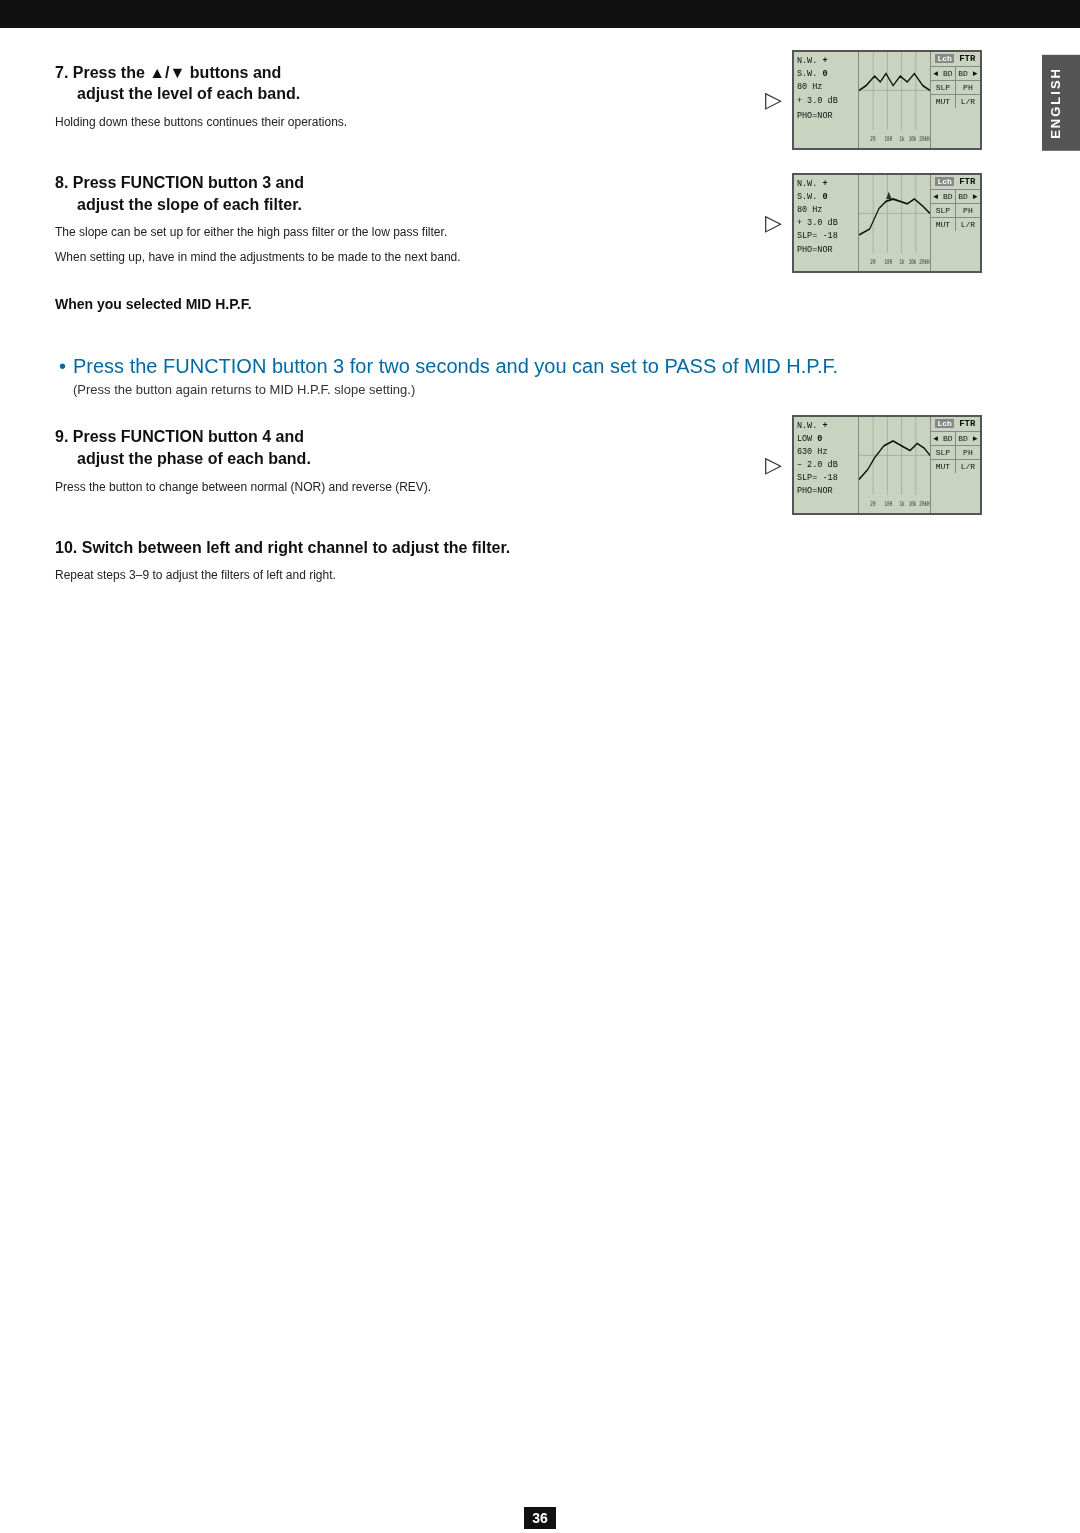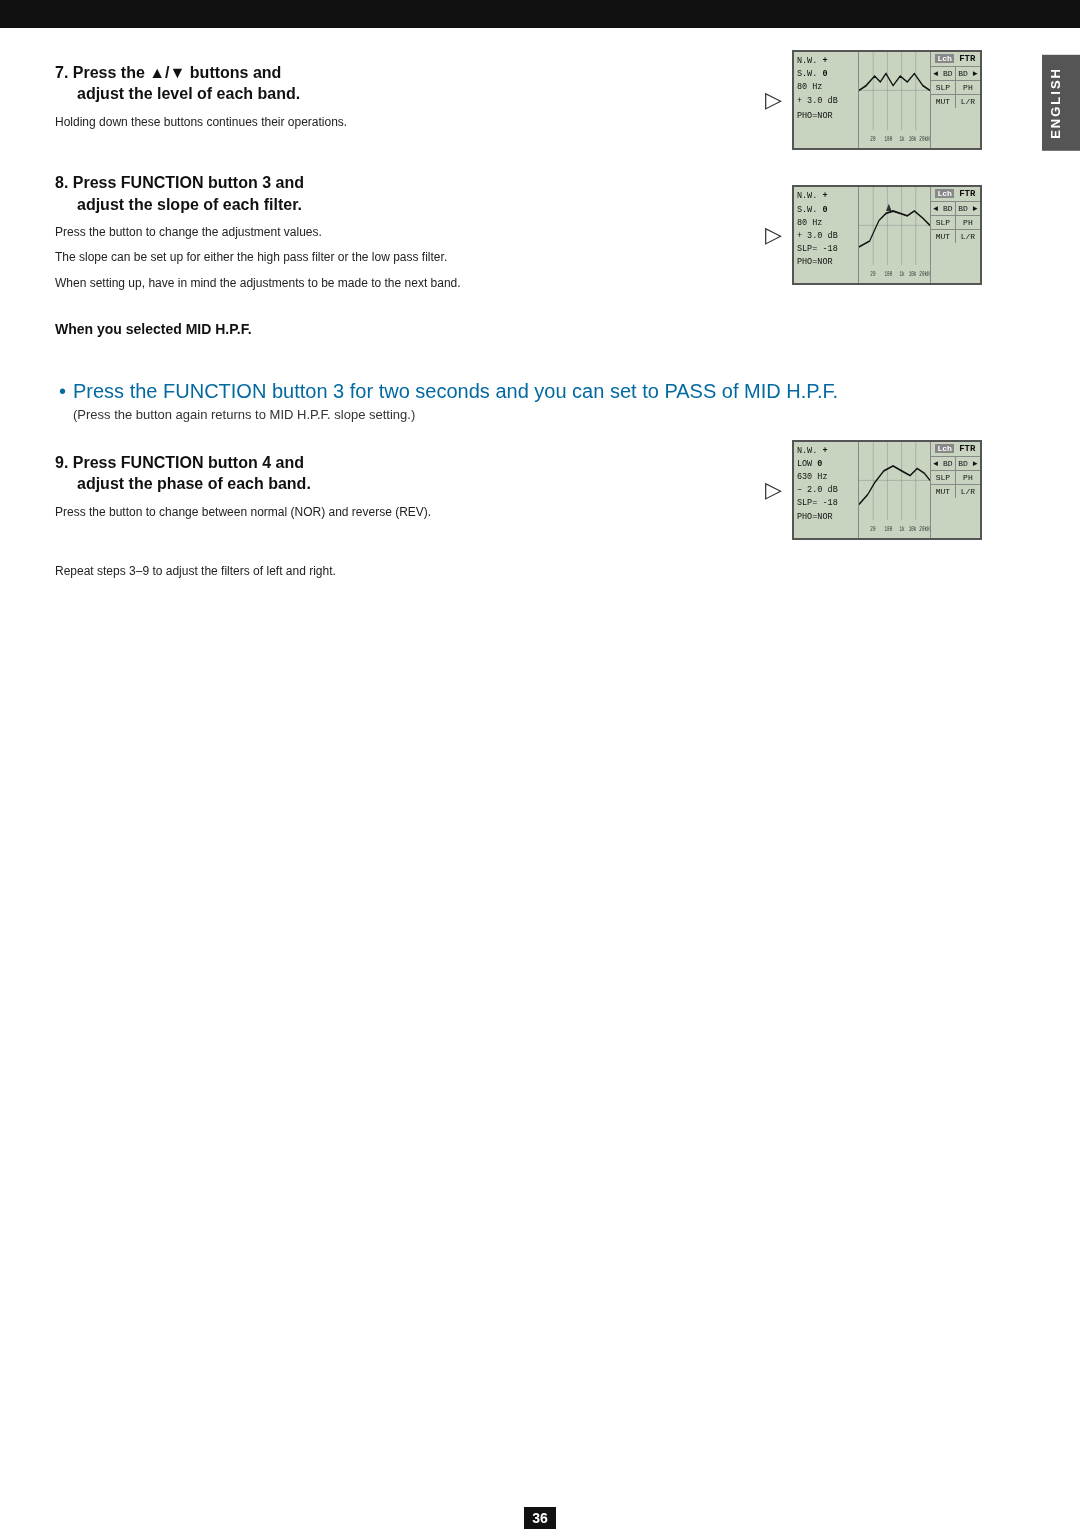--- a/index.html
+++ b/index.html
@@ -296,21 +296,20 @@
     </div>
 
     <div class="section">
       <div class="section-text">
         <div class="section-heading">
           <span>8.</span>
           <span>Press FUNCTION button 3 and</span><br>
           <span style="padding-left:22px">adjust the slope of each filter.</span>
         </div>
         <div class="section-body">
-          <p>Press the button to change the adjustment values.</p>
           <p>The slope can be set up for either the high pass filter or the low pass filter.</p>
           <p>When setting up, have in mind the adjustments to be made to the next band.</p>
         </div>
       </div>
       <div class="section-image">
         <span class="arrow-icon">▷</span>
         <div class="lcd-screen">
           <div class="lcd-grid">
             <div class="lcd-left">
               <div>N.W. <strong>+</strong></div>
@@ -423,20 +422,24 @@
                 <span>MUT</span>
                   <span>L/R</span>
               </div>
             </div>
           </div>
         </div>
       </div>
     </div>
 
     <div class="step10">
+      <div class="section-heading">
+        <span>10.</span>
+        <span>Switch between left and right channel to adjust the filter.</span>
+      </div>
       <div class="section-body">
         <p>Repeat steps 3–9 to adjust the filters of left and right.</p>
       </div>
     </div>
 
   </div>
 
   <div class="page-number">36</div>
 
 </div>

